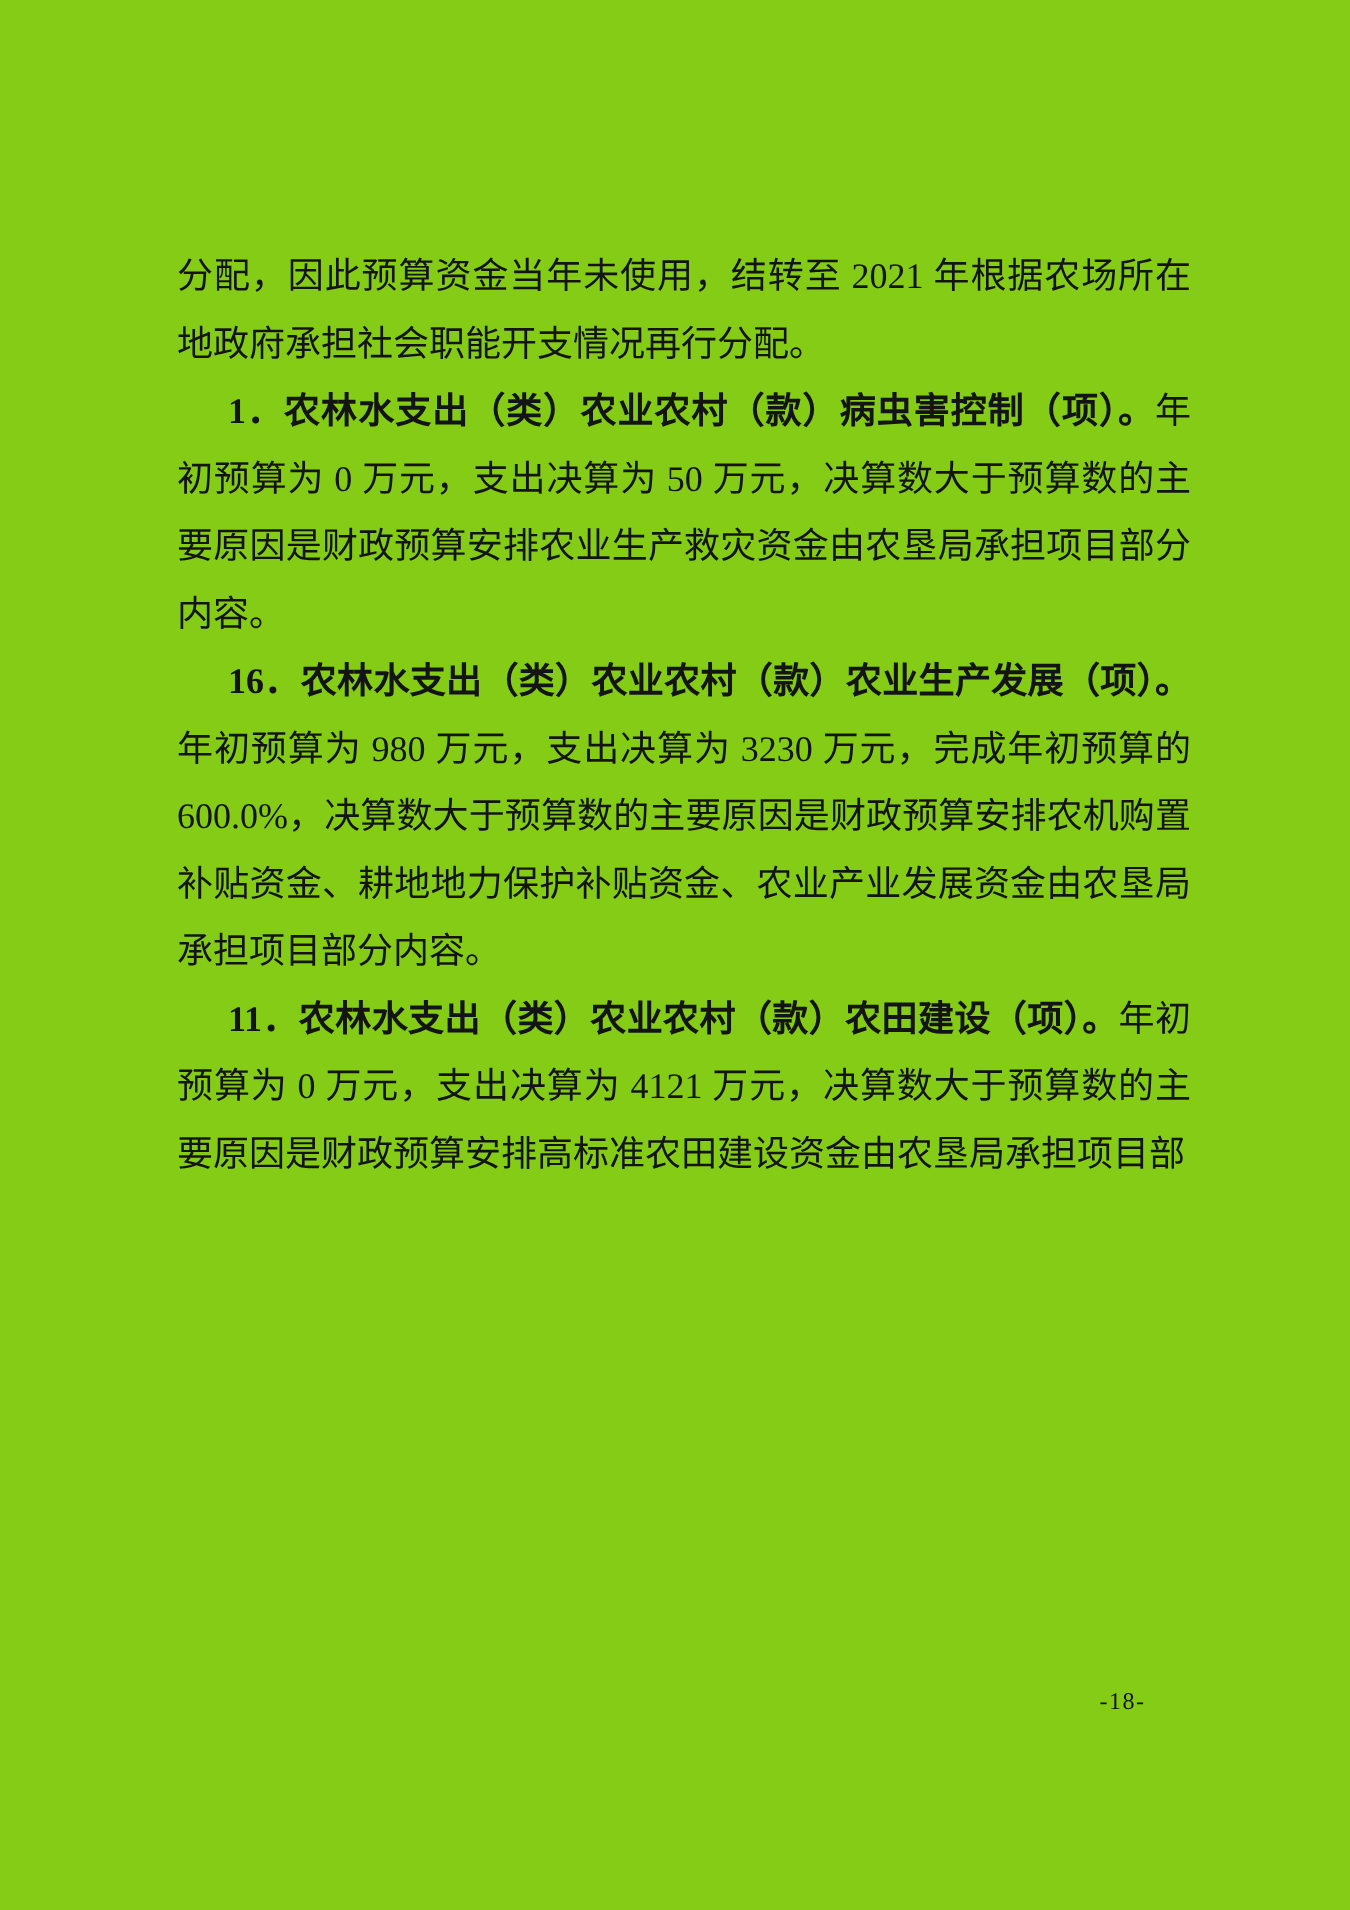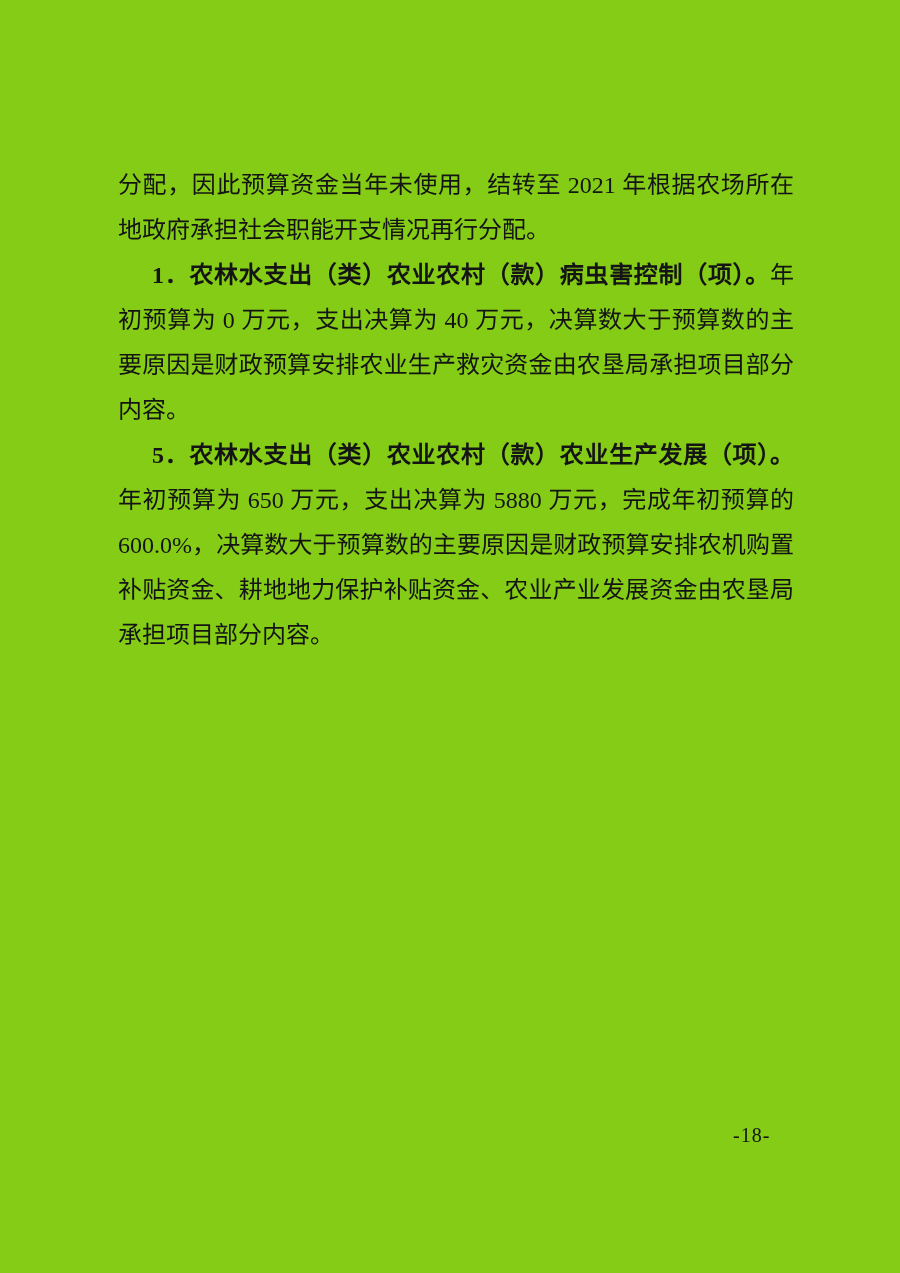--- a/index.html
+++ b/index.html
@@ -35,37 +35,38 @@
   .item-heading {
     font-weight: 700;
   }
   .item-body {
     font-weight: 400;
   }
   .page-number {
     position: absolute;
     top: 1120px;
     left: 733px;
-    font-size: 20px;
+    font-size: 16px;
     line-height: 30px;
     letter-spacing: 1px;
     color: #141414;
   }
 </style>
 </head>
 <body>
 
 <div class="page">
   <div class="content">
 
     <p class="para continuation"><span>分配，因此预算资金当年未使用，结转至 2021 年根据农场所在地政府承担社会职能开支情况再行分配。</span></p>
 
-    <p class="para"><span class="item-heading">1．农林水支出（类）农业农村（款）病虫害控制（项）。</span><span class="item-body">年初预算为 0 万元，支出决算为 40 万元，决算数大于预算数的主要原因是财政预算安排农业生产救灾资金由农垦局承担项目部分内容。</span></p>
+    <p class="para"><span class="item-heading">1．农林水支出（类）农业农村（款）病虫害控制（项）。</span><span class="item-body">年初预算为 0 万元，支出决算为 50 万元，决算数大于预算数的主要原因是财政预算安排农业生产救灾资金由农垦局承担项目部分内容。</span></p>
 
 
 
-    <p class="para"><span class="item-heading">5．农林水支出（类）农业农村（款）农业生产发展（项）。</span><span class="item-body">年初预算为 650 万元，支出决算为 5880 万元，完成年初预算的 600.0%，决算数大于预算数的主要原因是财政预算安排农机购置补贴资金、耕地地力保护补贴资金、农业产业发展资金由农垦局承担项目部分内容。</span></p>
+    <p class="para"><span class="item-heading">16．农林水支出（类）农业农村（款）农业生产发展（项）。</span><span class="item-body">年初预算为 980 万元，支出决算为 3230 万元，完成年初预算的 600.0%，决算数大于预算数的主要原因是财政预算安排农机购置补贴资金、耕地地力保护补贴资金、农业产业发展资金由农垦局承担项目部分内容。</span></p>
 
+    <p class="para"><span class="item-heading">11．农林水支出（类）农业农村（款）农田建设（项）。</span><span class="item-body">年初预算为 0 万元，支出决算为 4121 万元，决算数大于预算数的主要原因是财政预算安排高标准农田建设资金由农垦局承担项目部</span></p>
 
   </div>
 
   <div class="page-number">-18-</div>
 </div>
 
 </body></html>

